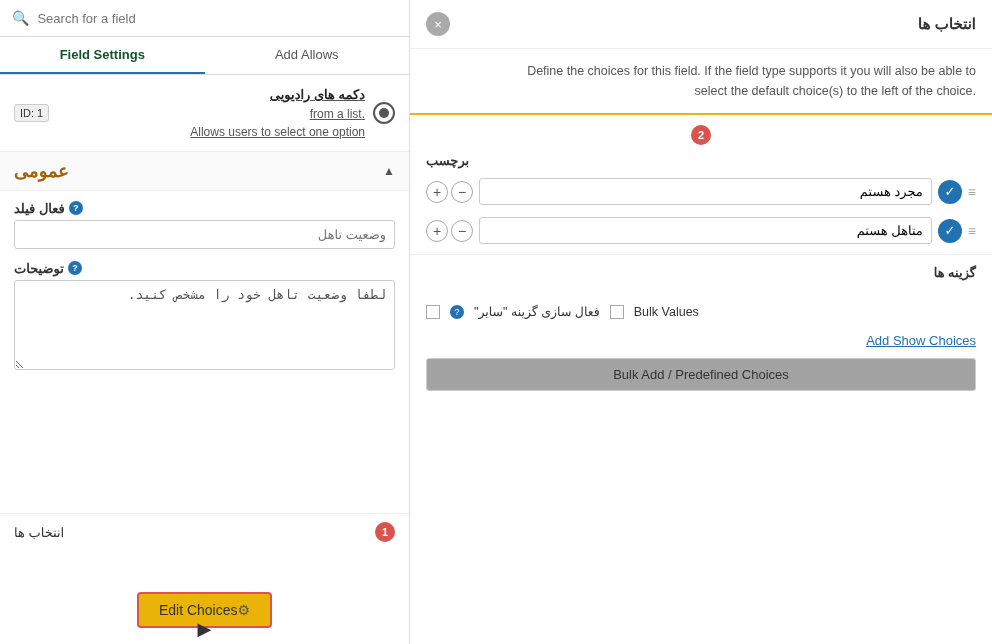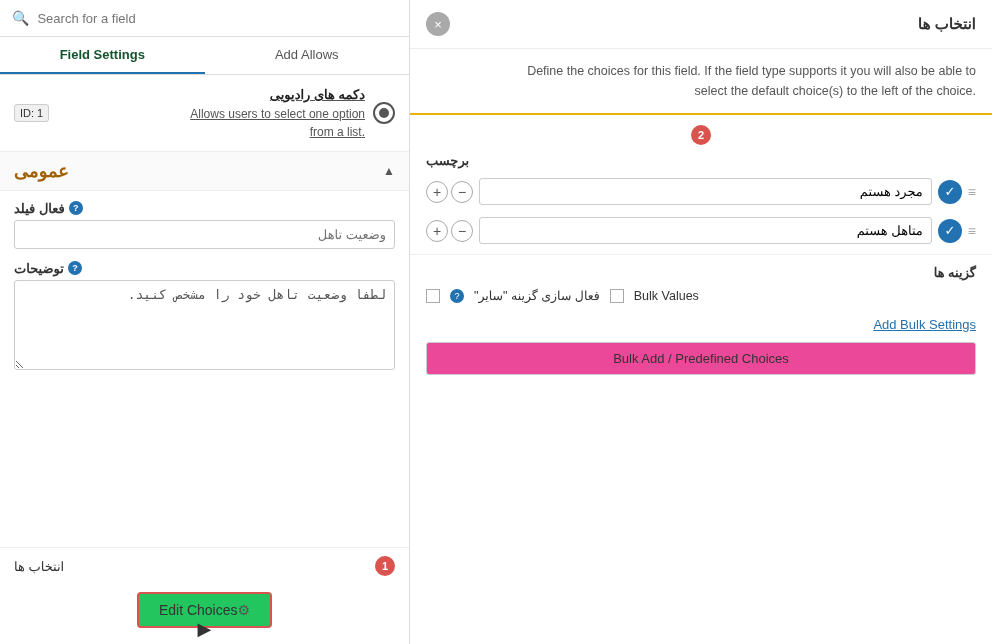--- a/index.html
+++ b/index.html
@@ -208,28 +208,29 @@
     .edit-choices-btn-wrap {
       padding: 8px 14px 16px;
       display: flex;
       justify-content: center;
     }
     .edit-choices-btn {
       display: flex;
       align-items: center;
       gap: 0;
       border: 2px solid #d9534f;
-      background: #22c55e;
+      background: #eab308;
       border-radius: 4px;
       padding: 8px 20px;
       font-size: 14px;
       cursor: pointer;
       color: #333;
       font-weight: 500;
       position: relative;
+      margin-top: 34px;
     }
     .gear-icon {
       color: #555;
       font-size: 14px;
     }
     .cursor-indicator {
       position: absolute;
       bottom: -14px;
       left: 50%;
       transform: translateX(-50%);
@@ -358,21 +359,21 @@
     .gizmos-section {
       padding: 10px 16px;
       direction: rtl;
       border-top: 1px solid #eee;
       margin-top: 4px;
     }
     .gizmos-title {
       font-size: 13px;
       font-weight: bold;
       color: #333;
-      margin-bottom: 8px;
+      margin-bottom: 24px;
       text-align: right;
     }
     .gizmos-row {
       display: flex;
       align-items: center;
       justify-content: flex-end;
       gap: 10px;
       flex-wrap: wrap;
     }
     .show-values-label {
@@ -408,21 +409,21 @@
       color: #2271b1;
       cursor: pointer;
       text-decoration: underline;
     }
 
     .bulk-btn {
       margin: 6px 16px;
       padding: 8px 14px;
       border: 1px solid #ccc;
       border-radius: 3px;
-      background: #ec4899;
+      background: #a3a3a3;
       font-size: 13px;
       cursor: pointer;
       color: #333;
       display: block;
       width: calc(100% - 32px);
       text-align: center;
     }
   </style>
 </head>
 <body>
@@ -440,22 +441,22 @@
     </div>
     <div class="tab">
       <span>Add Allows</span>
     </div>
   </div>
 
   <div class="field-card">
     <span class="id-badge">ID: 1</span>
     <div class="field-card-text">
       <div class="field-name">دکمه های رادیویی</div>
+      <div>.from a list</div>
       <div>Allows users to select one option</div>
-      <div>.from a list</div>
     </div>
     <div class="radio-icon"></div>
   </div>
 
   <div class="section-header">
     <span class="chevron-up">▲</span>
     <span class="section-title">عمومی</span>
   </div>
 
   <div class="form-section">
@@ -536,18 +537,18 @@
     <div class="gizmos-row">
       <span class="show-values-label">Bulk Values</span>
       <div class="small-checkbox"></div>
       <span class="other-label">فعال سازی گزینه "سایر"</span>
       <span class="help-icon">?</span>
       <div class="other-checkbox"></div>
     </div>
   </div>
 
   <div class="add-bulk-row">
-    <span class="add-bulk-label">Add Bulk Settings</span>
+    <span class="add-bulk-label">Add Show Choices</span>
   </div>
 
   <button class="bulk-btn">Bulk Add / Predefined Choices</button>
 
 </div>
 
 </body></html>

